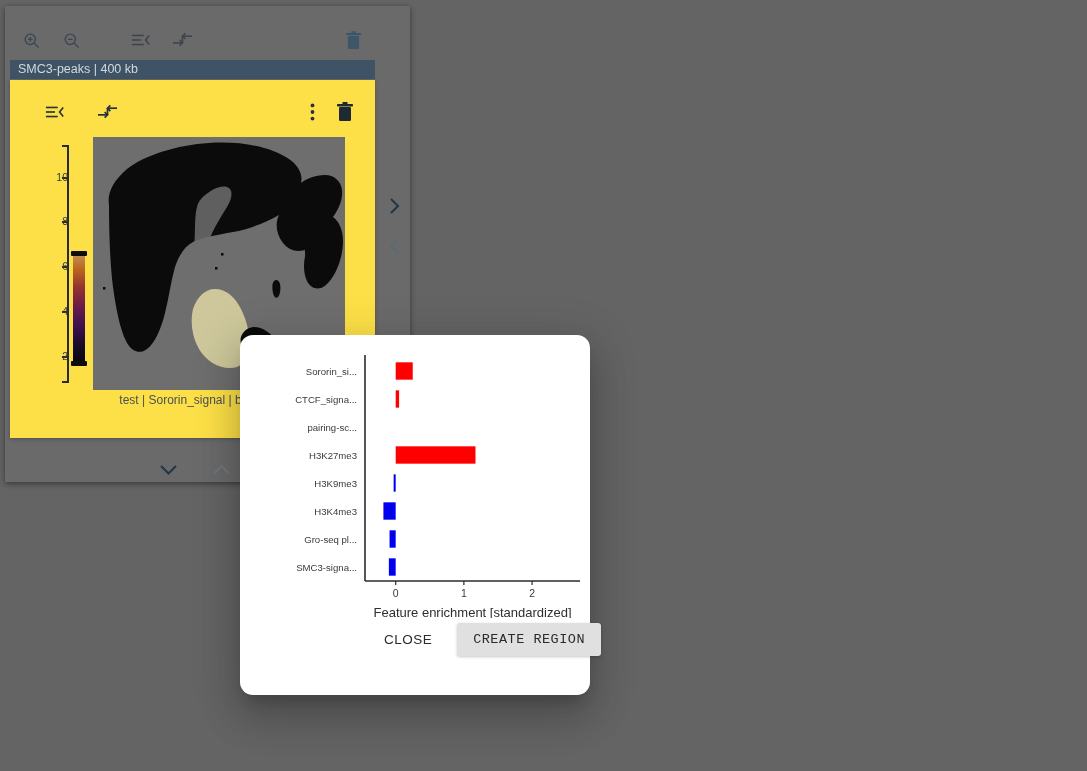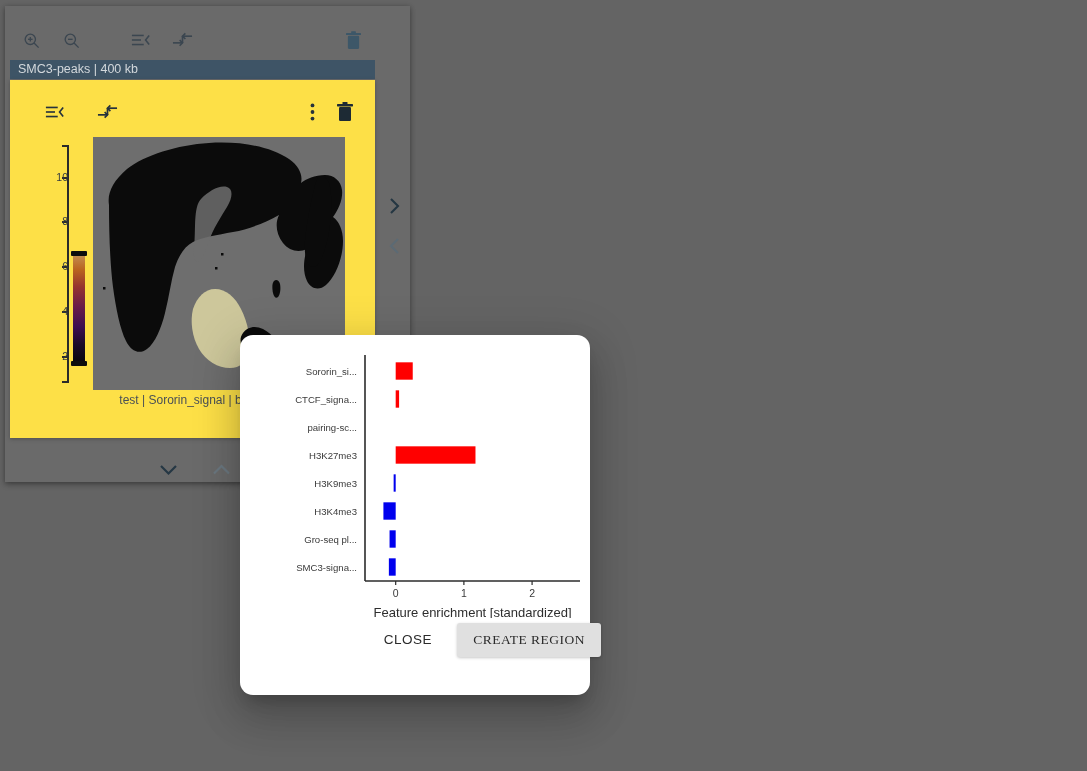--- a/index.html
+++ b/index.html
@@ -243,21 +243,21 @@
     font-weight: 500;
     letter-spacing: 0.5px;
     color: #2b2b2b;
     padding: 9px 16px;
     cursor: pointer;
     border-radius: 3px;
   }
   .btn-raised {
     background: #e0e0e0;
     border: none;
-    font-family: Liberation Serif, serif;
+    font-family: Liberation Mono, monospace;
     font-size: 13.5px;
     font-weight: 500;
     letter-spacing: 0.5px;
     color: #2b2b2b;
     padding: 9px 16px;
     margin-left: 9px;
     cursor: pointer;
     border-radius: 3px;
     box-shadow: 0 1px 3px rgba(0,0,0,0.22);
   }

